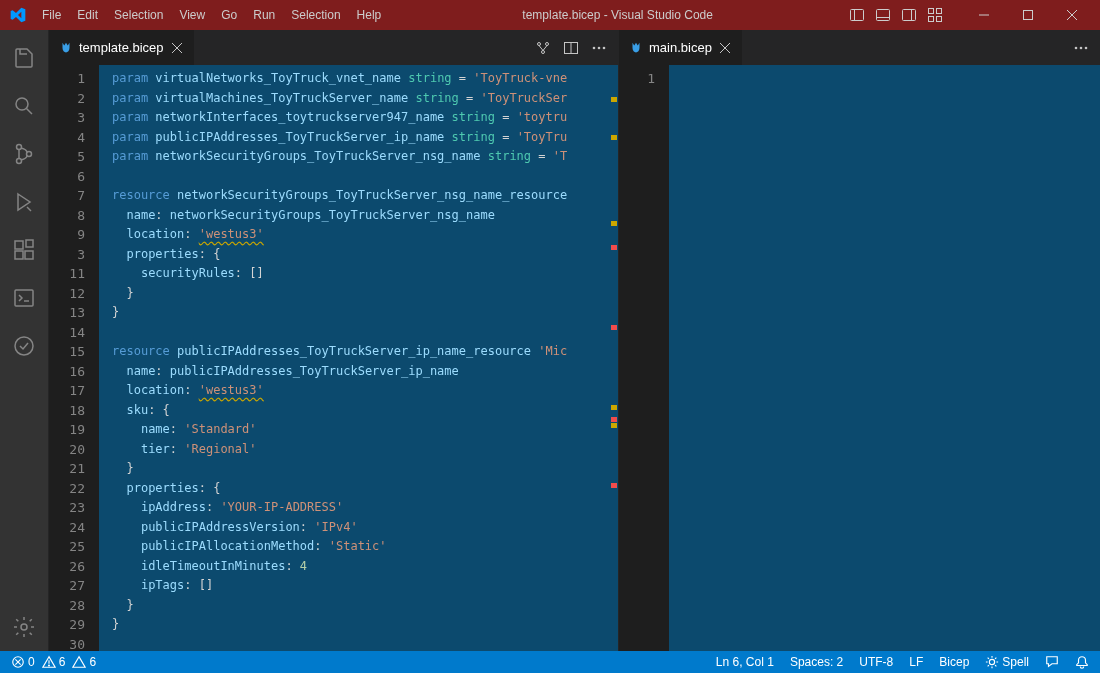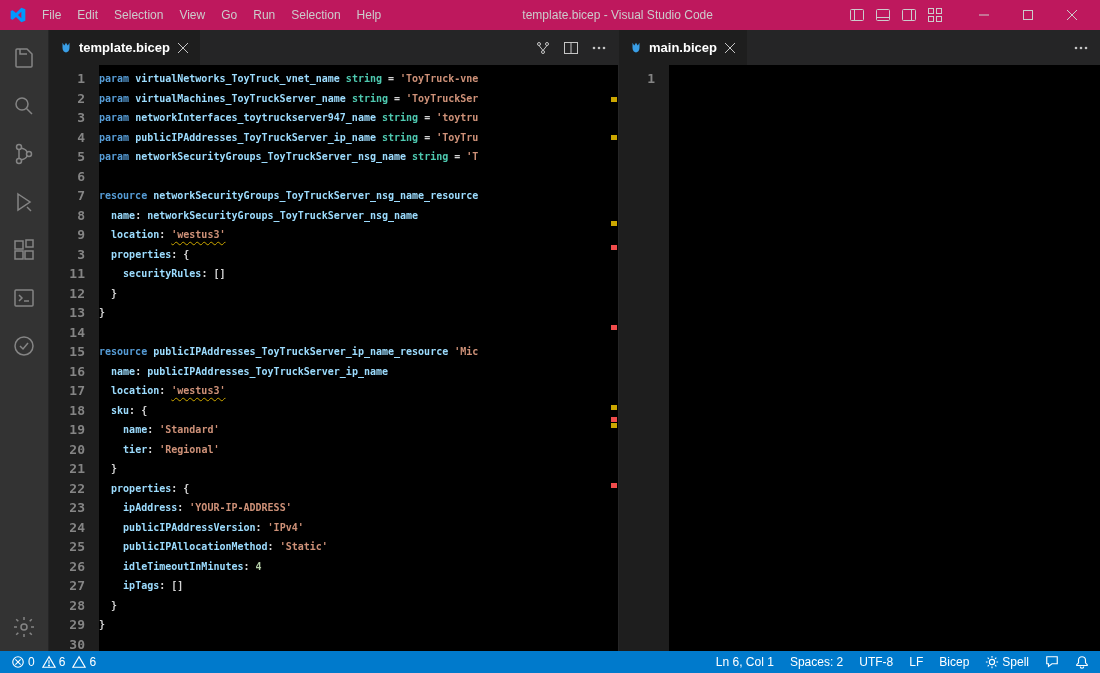--- a/index.html
+++ b/index.html
@@ -9,21 +9,21 @@
   color: #cccccc;
   font-size: 13px;
   width: 1100px;
   height: 673px;
   overflow: hidden;
   display: flex;
   flex-direction: column;
 }
 .titlebar {
   height: 30px;
-  background: #be185d;
+  background: #7f1d1d;
   display: flex;
   align-items: center;
   padding: 0 8px;
   gap: 0;
 }
 .app-icon { width: 20px; height: 20px; margin-right: 6px; display:flex; align-items:center; justify-content:center;}
 .menubar { display: flex; gap: 0; }
 .menu-item { padding: 4px 8px; color: #cccccc; font-size: 12px; cursor: default;}
 .titlebar-center { flex: 1; text-align: center; color: #cccccc; font-size: 12px; }
 .titlebar-right { display: flex; align-items: center; gap: 4px; }
@@ -36,36 +36,36 @@
   background: #333333;
   display:flex;
   flex-direction:column;
   align-items:center;
   padding-top:4px;
 }
 .activity-item { width:48px; height:48px; display:flex; align-items:center; justify-content:center; color:#858585; position:relative;}
 .activity-spacer { flex:1; }
 
 .editors { flex:1; display:flex; min-width:0; }
-.editor-group { display:flex; flex-direction:column; min-width:0; background:#000000; border-left:1px solid #252526;font-weight:bold;}
+.editor-group { display:flex; flex-direction:column; min-width:0; background:#0c4a6e; border-left:1px solid #252526;}
 .editor-group.left { flex: 0 0 570px; }
 .editor-group.right { flex:1; }
 
 .tabbar { height: 35px; background:#252526; display:flex; align-items:stretch; }
 .tab { display:flex; align-items:center; gap:6px; padding: 0 10px; background:#2d2d2d; font-size:13px; color:#ffffff; border-right:1px solid #252526;}
 .tab.active { background:#1e1e1e; }
 .tab .lang-icon { width:14px; height:14px; display:flex; align-items:center; justify-content:center; color:#399ee6;}
 .tab .close { width:14px; height:14px; color:#c5c5c5; display:flex; align-items:center; justify-content:center;}
 .tab-right { margin-left:auto; display:flex; align-items:center; gap:6px; padding-right:8px; color:#c5c5c5;}
 .tab-action { width:22px; height:22px; display:flex; align-items:center; justify-content:center;}
 
 .editor-body { flex:1; display:flex; min-height:0; position:relative; overflow:hidden;}
 .gutter { width: 50px; background:#1e1e1e; text-align:right; padding:4px 14px 0 0; color:#858585; font-family:Consolas,monospace; font-size:13px; line-height:19.5px; user-select:none;}
 .gutter .ln { height:19.5px; }
-.code-area { flex:1; padding-top:4px; font-family:Consolas,monospace; font-size:10px; line-height:19.5px; white-space:pre; overflow:hidden; color:#d4d4d4; position:relative;}
+.code-area { flex:1; padding-top:4px; font-family:Consolas,monospace; font-size:12px; line-height:19.5px; white-space:pre; overflow:hidden; color:#d4d4d4; position:relative;margin-left:13px;}
 .code-line { height:19.5px; }
 .kw { color:#569cd6; }
 .ident { color:#9cdcfe; }
 .type { color:#4ec9b0; }
 .str { color:#ce9178; }
 .num { color:#b5cea8; }
 .punct { color:#d4d4d4; }
 .warn-under { text-decoration: underline wavy #cca700; text-underline-offset:3px;}
 
 .ruler { position:absolute; right:0; top:0; bottom:0; width:14px; }

